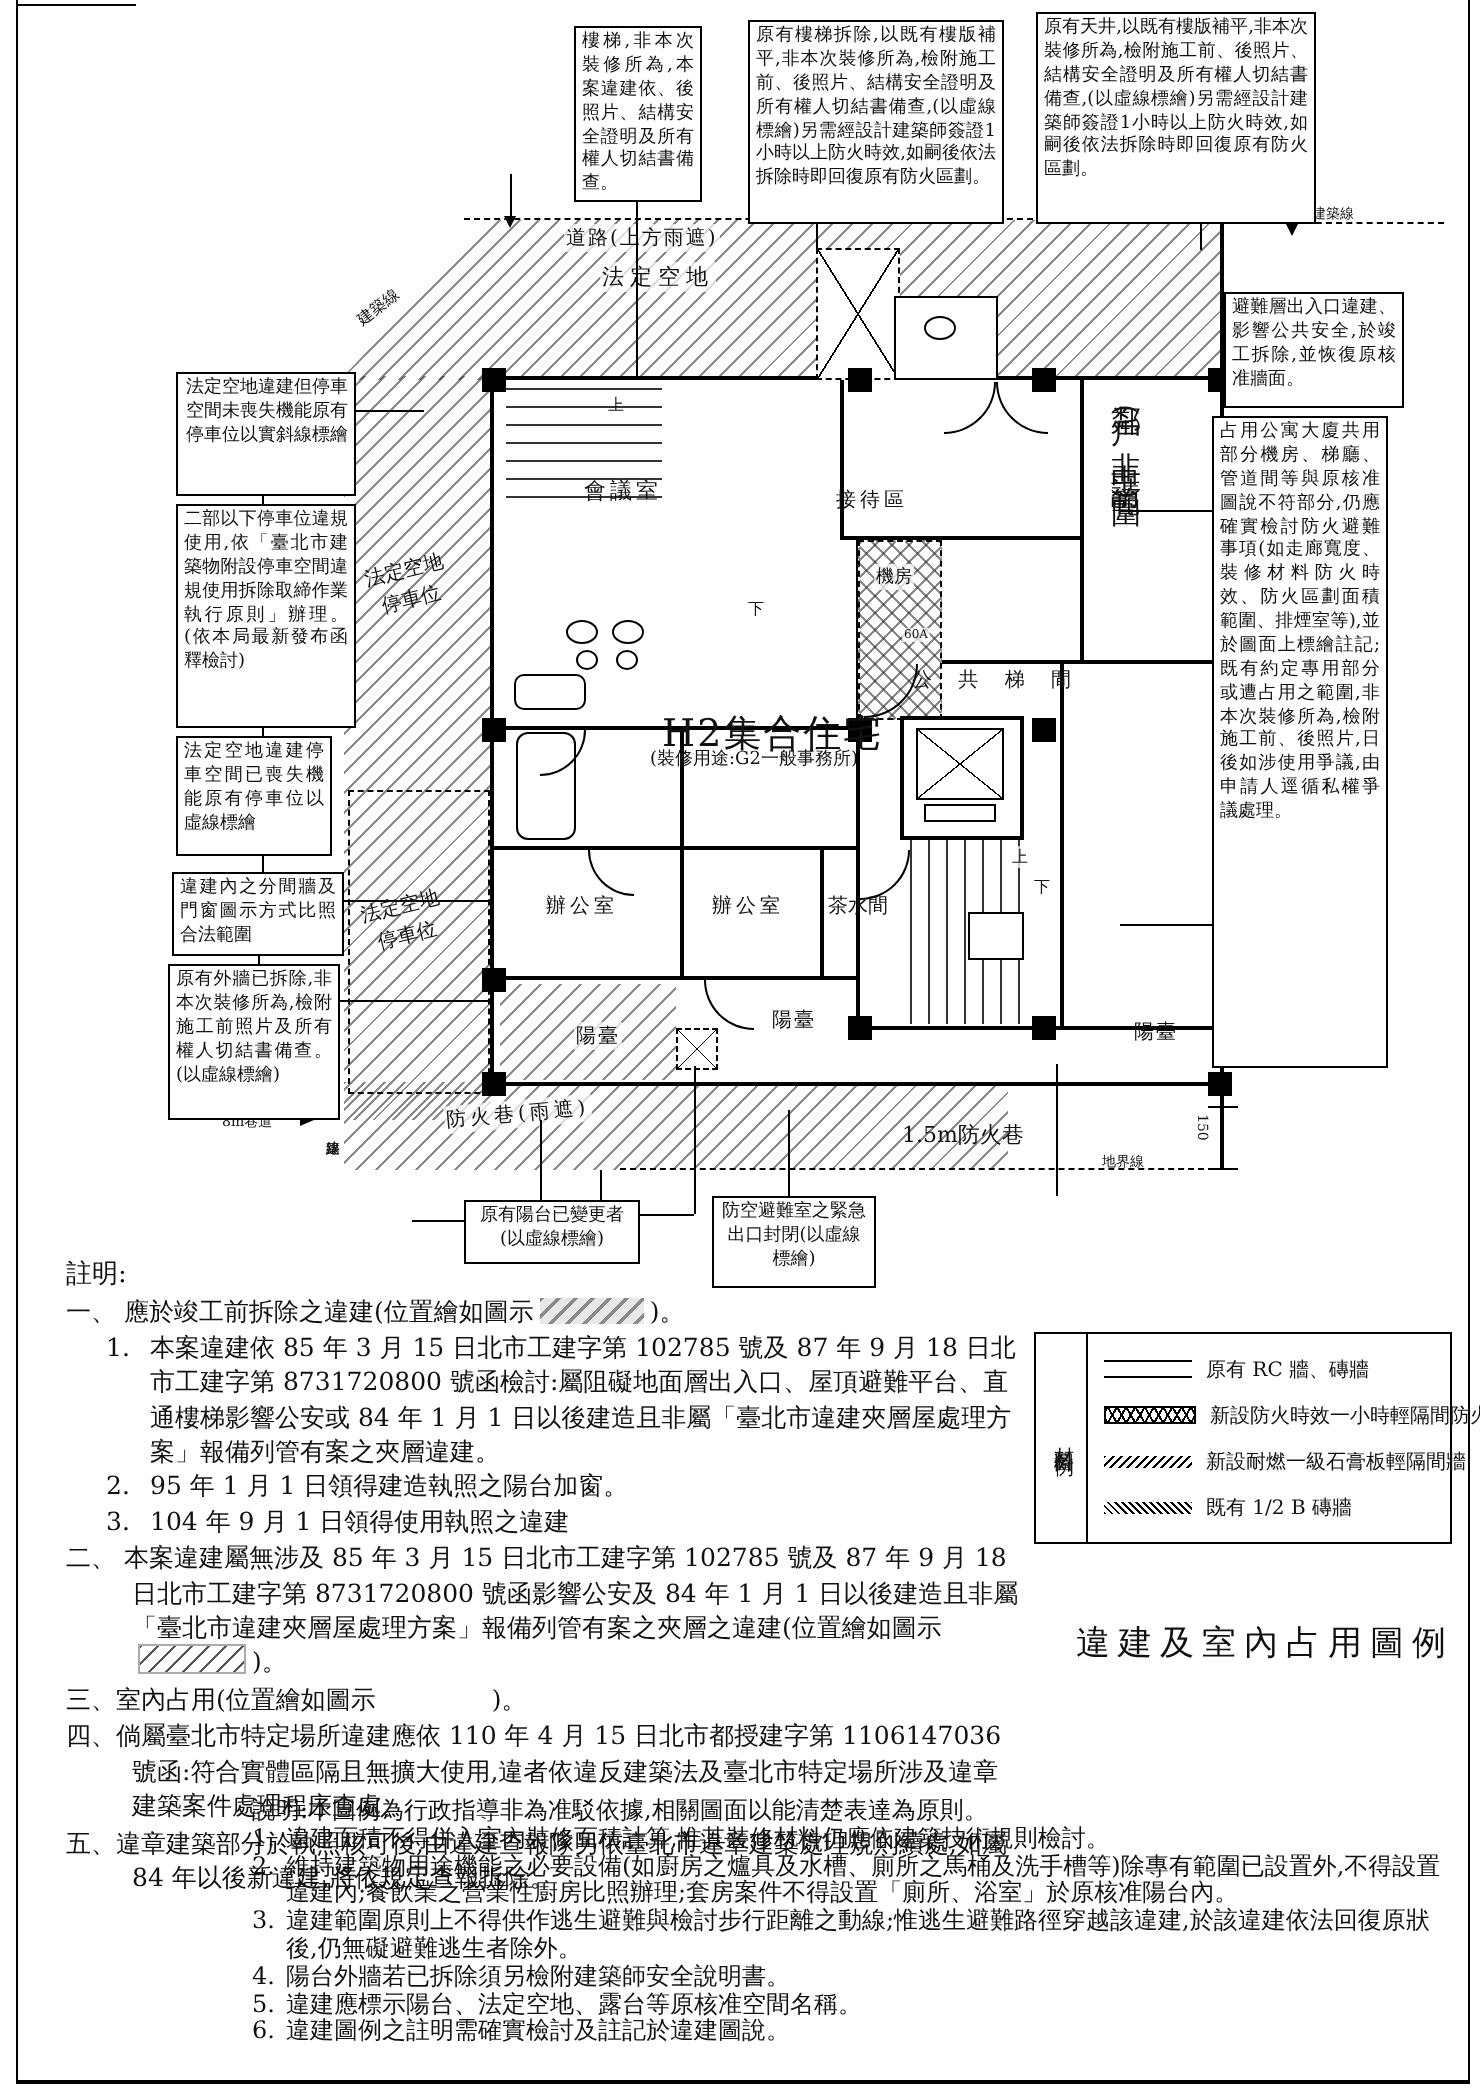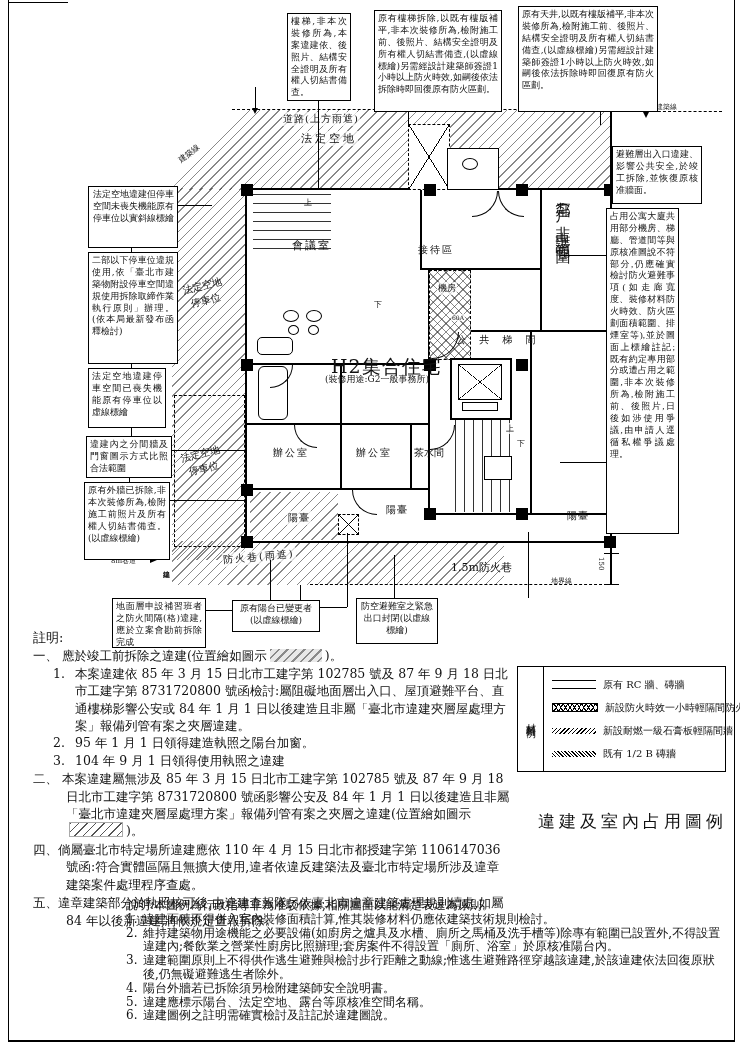--- a/index.html
+++ b/index.html
@@ -179,27 +179,26 @@
   <div class="rl vt" style="left:160px;top:565px;height:30px;font-size:7px;background:none;">建築線</div>
 
   <div class="ld" style="left:604px;top:553px;width:15px;height:1px;"></div>
   <div class="ld" style="left:604px;top:584px;width:15px;height:1px;"></div>
   <div class="rl vt" style="left:596px;top:557px;height:26px;font-size:7px;background:none;">150</div>
 
   <div class="co" style="left:287px;top:13px;width:64px;height:88px;">樓梯,非本次裝修所為,本案違建依、後照片、結構安全證明及所有權人切結書備查。</div>
   <div class="co" style="left:374px;top:10px;width:128px;height:102px;">原有樓梯拆除,以既有樓版補平,非本次裝修所為,檢附施工前、後照片、結構安全證明及所有權人切結書備查,(以虛線標繪)另需經設計建築師簽證1小時以上防火時效,如嗣後依法拆除時即回復原有防火區劃。</div>
   <div class="co" style="left:518px;top:6px;width:140px;height:106px;">原有天井,以既有樓版補平,非本次裝修所為,檢附施工前、後照片、結構安全證明及所有權人切結書備查,(以虛線標繪)另需經設計建築師簽證1小時以上防火時效,如嗣後依法拆除時即回復原有防火區劃。</div>
   <div class="co" style="left:612px;top:146px;width:90px;height:58px;">避難層出入口違建、影響公共安全,於竣工拆除,並恢復原核准牆面。</div>
-  <div class="co" style="left:606px;top:208px;width:73px;height:326px;font-family:Liberation Serif, serif;">占用公寓大廈共用部分機房、梯廳、管道間等與原核准圖說不符部分,仍應確實檢討防火避難事項(如走廊寬度、裝修材料防火時效、防火區劃面積範圍、排煙室等),並於圖面上標繪註記;既有約定專用部分或遭占用之範圍,非本次裝修所為,檢附施工前、後照片,日後如涉使用爭議,由申請人逕循私權爭議處理。</div>
+  <div class="co" style="left:606px;top:208px;width:88px;height:326px;">占用公寓大廈共用部分機房、梯廳、管道間等與原核准圖說不符部分,仍應確實檢討防火避難事項(如走廊寬度、裝修材料防火時效、防火區劃面積範圍、排煙室等),並於圖面上標繪註記;既有約定專用部分或遭占用之範圍,非本次裝修所為,檢附施工前、後照片,日後如涉使用爭議,由申請人逕循私權爭議處理。</div>
   <div class="co" style="left:88px;top:186px;width:90px;height:62px;text-align:right;">法定空地違建但停車空間未喪失機能原有停車位以實斜線標繪</div>
   <div class="co" style="left:88px;top:252px;width:90px;height:112px;">二部以下停車位違規使用,依「臺北市建築物附設停車空間違規使用拆除取締作業執行原則」辦理。(依本局最新發布函釋檢討)</div>
   <div class="co" style="left:88px;top:368px;width:78px;height:60px;">法定空地違建停車空間已喪失機能原有停車位以虛線標繪</div>
   <div class="co" style="left:86px;top:436px;width:86px;height:42px;">違建內之分間牆及門窗圖示方式比照合法範圍</div>
   <div class="co" style="left:84px;top:482px;width:86px;height:78px;">原有外牆已拆除,非本次裝修所為,檢附施工前照片及所有權人切結書備查。(以虛線標繪)</div>
-  <div class="co" style="left:112px;top:598px;width:94px;height:50px;">地面層申設補習班者之防火間隔(格)違建,應於立案會勘前拆除完成</div>
   <div class="co" style="left:232px;top:600px;width:88px;height:32px;text-align:center;">原有陽台已變更者(以虛線標繪)</div>
   <div class="co" style="left:356px;top:598px;width:82px;height:46px;text-align:center;">防空避難室之緊急出口封閉(以虛線標繪)</div>
 
   <div class="ld" style="left:255px;top:87px;width:1px;height:23px;"></div>
   <div class="tri" style="left:252px;top:108px;border-left:3px solid transparent;border-right:3px solid transparent;border-top:6px solid #000;"></div>
   <div class="ld" style="left:318px;top:101px;width:1px;height:88px;"></div>
   <div class="ld" style="left:408px;top:112px;width:1px;height:14px;"></div>
   <div class="ld" style="left:600px;top:112px;width:1px;height:13px;"></div>
   <div class="ld" style="left:560px;top:255px;width:46px;height:1px;"></div>
   <div class="ld" style="left:560px;top:462px;width:46px;height:1px;"></div>
@@ -227,20 +226,21 @@
       </div>
     <div class="sub">
         <span class="num">2.</span>
         <span>95 年 1 月 1 日領得建造執照之陽台加窗。</span>
       </div>
     <div class="sub">
         <span class="num">3.</span>
         <span>104 年 9 月 1 日領得使用執照之違建</span>
       </div>
     <div class="hang"><span>二、 本案違建屬無涉及 85 年 3 月 15 日北市工建字第 102785 號及 87 年 9 月 18 日北市工建字第 8731720800 號函影響公安及 84 年 1 月 1 日以後建造且非屬「臺北市違建夾層屋處理方案」報備列管有案之夾層之違建(位置繪如圖示</span><span class="sw sw2"></span><span>)。</span></div>
+    <div class="hang"><span>三、室內占用(位置繪如圖示</span><span class="sw sw3"></span><span>)。</span></div>
     <div class="hang">四、倘屬臺北市特定場所違建應依 110 年 4 月 15 日北市都授建字第 1106147036 號函:符合實體區隔且無擴大使用,違者依違反建築法及臺北市特定場所涉及違章建築案件處理程序查處。</div>
     <div class="hang">五、違章建築部分於執照核可後,由違建查報隊另依臺北市違章建築處理規則續處,如屬 84 年以後新違建,將依規定查報拆除。</div>
   </div>
 
   <div class="explain">
     <div>說明:本圖例為行政指導非為准駁依據,相關圖面以能清楚表達為原則。</div>
     <div class="exp-item">
         <span class="num">1.</span>
         <span>違建面積不得併入室內裝修面積計算,惟其裝修材料仍應依建築技術規則檢討。</span>
       </div>

